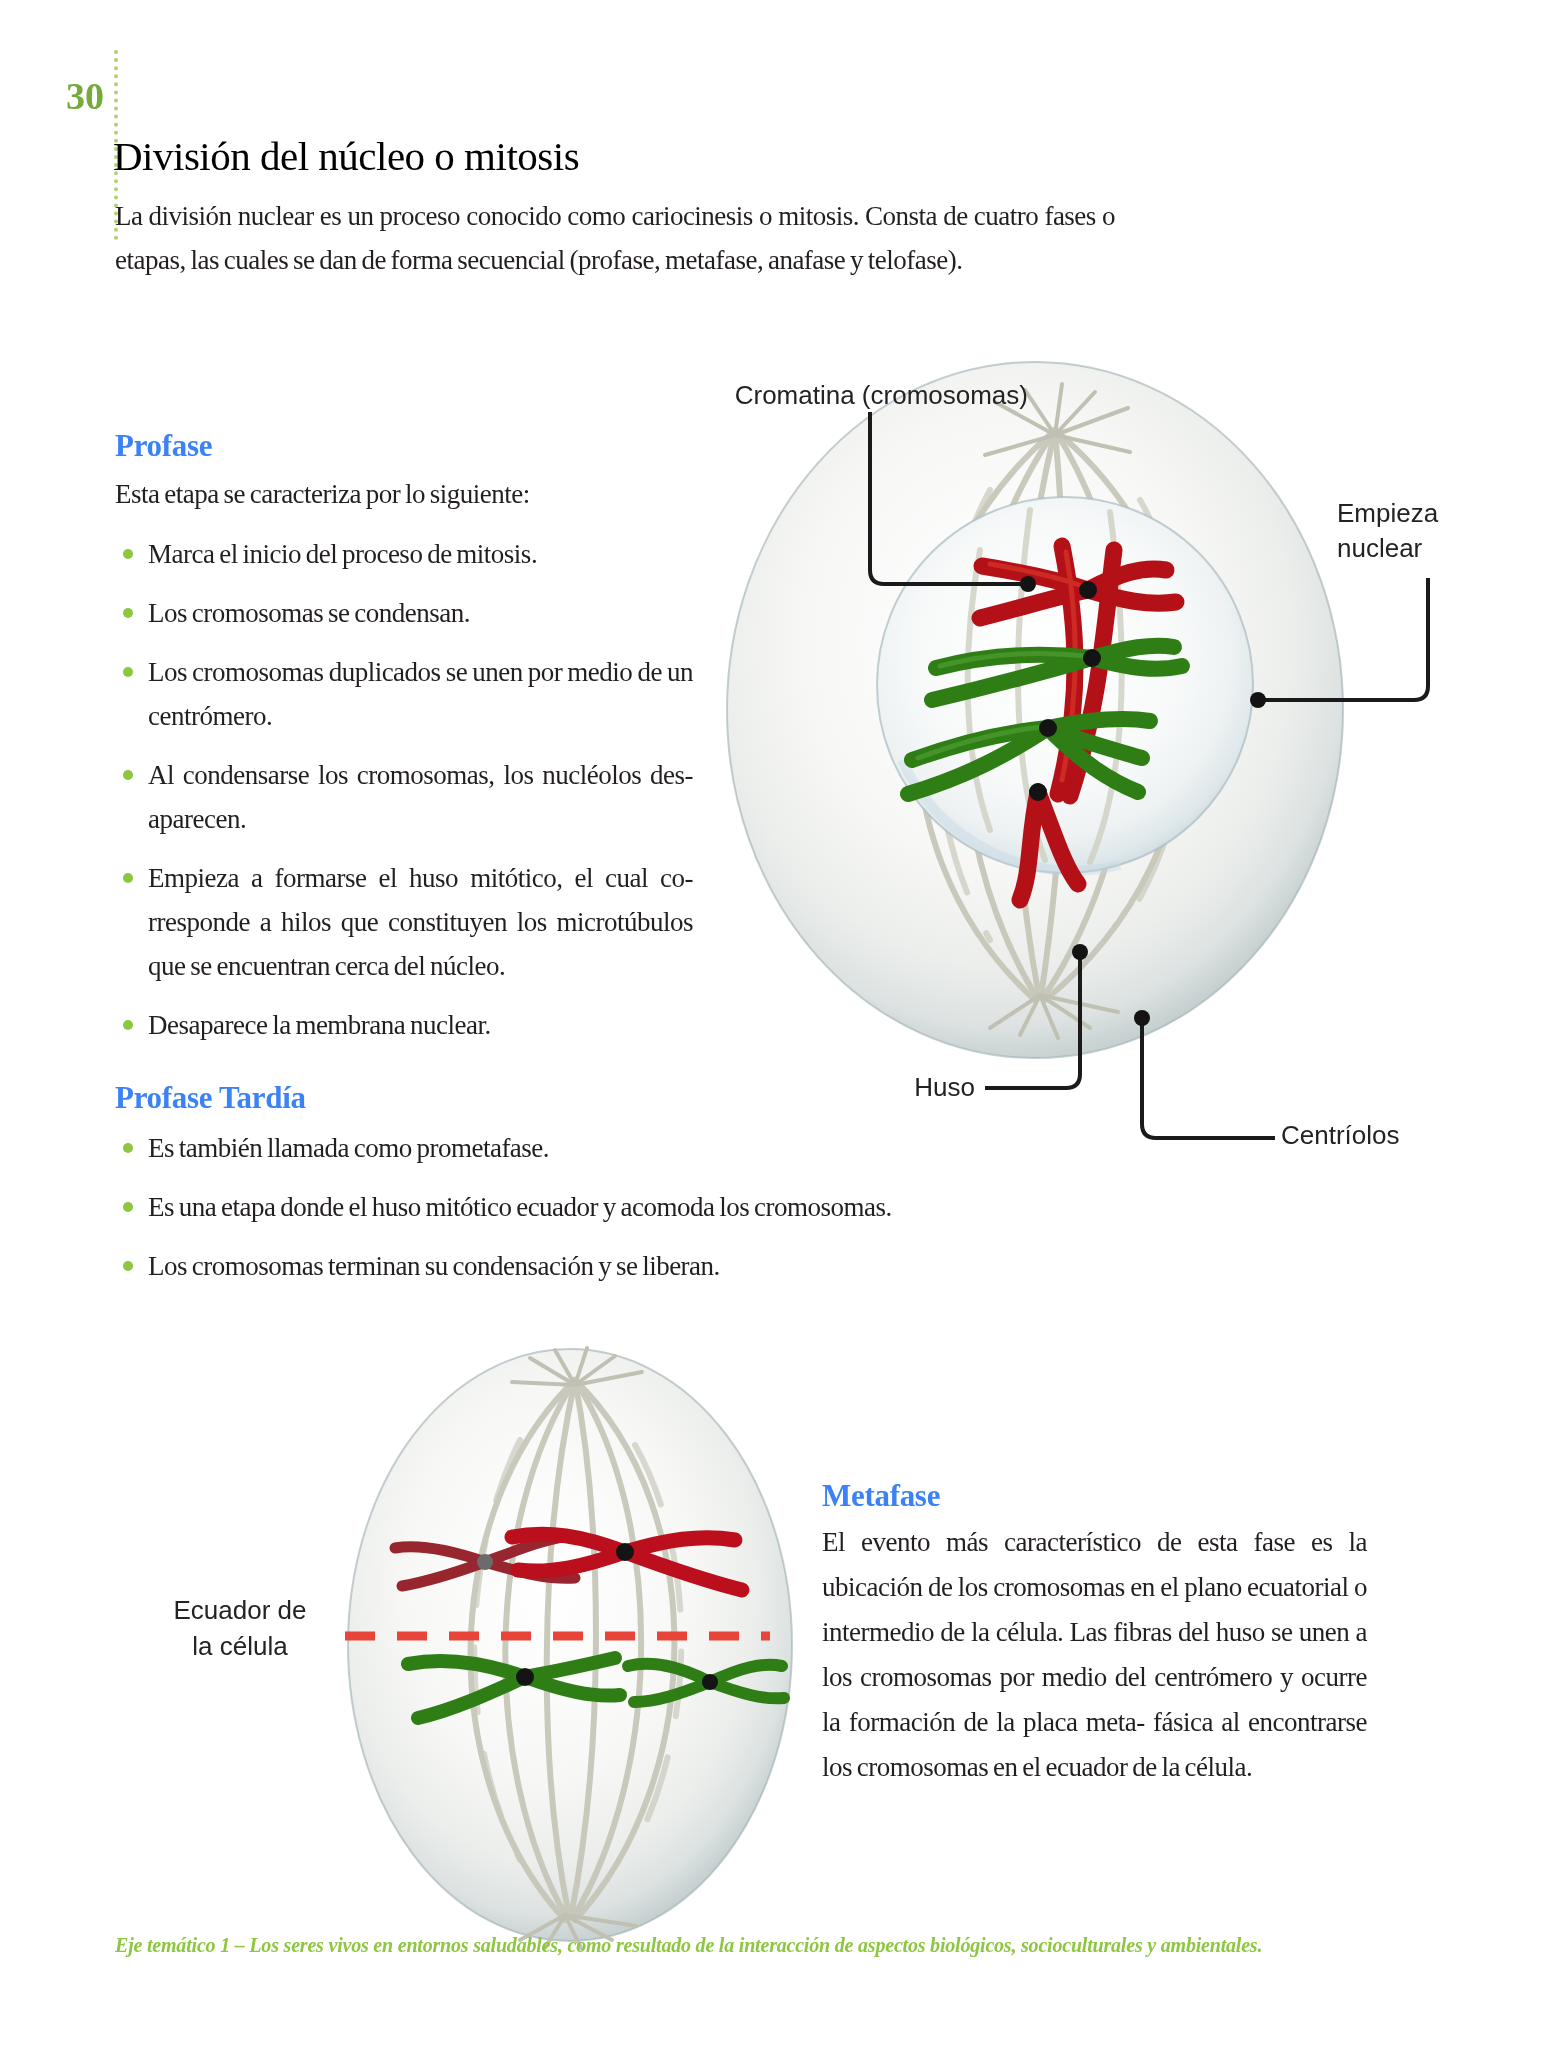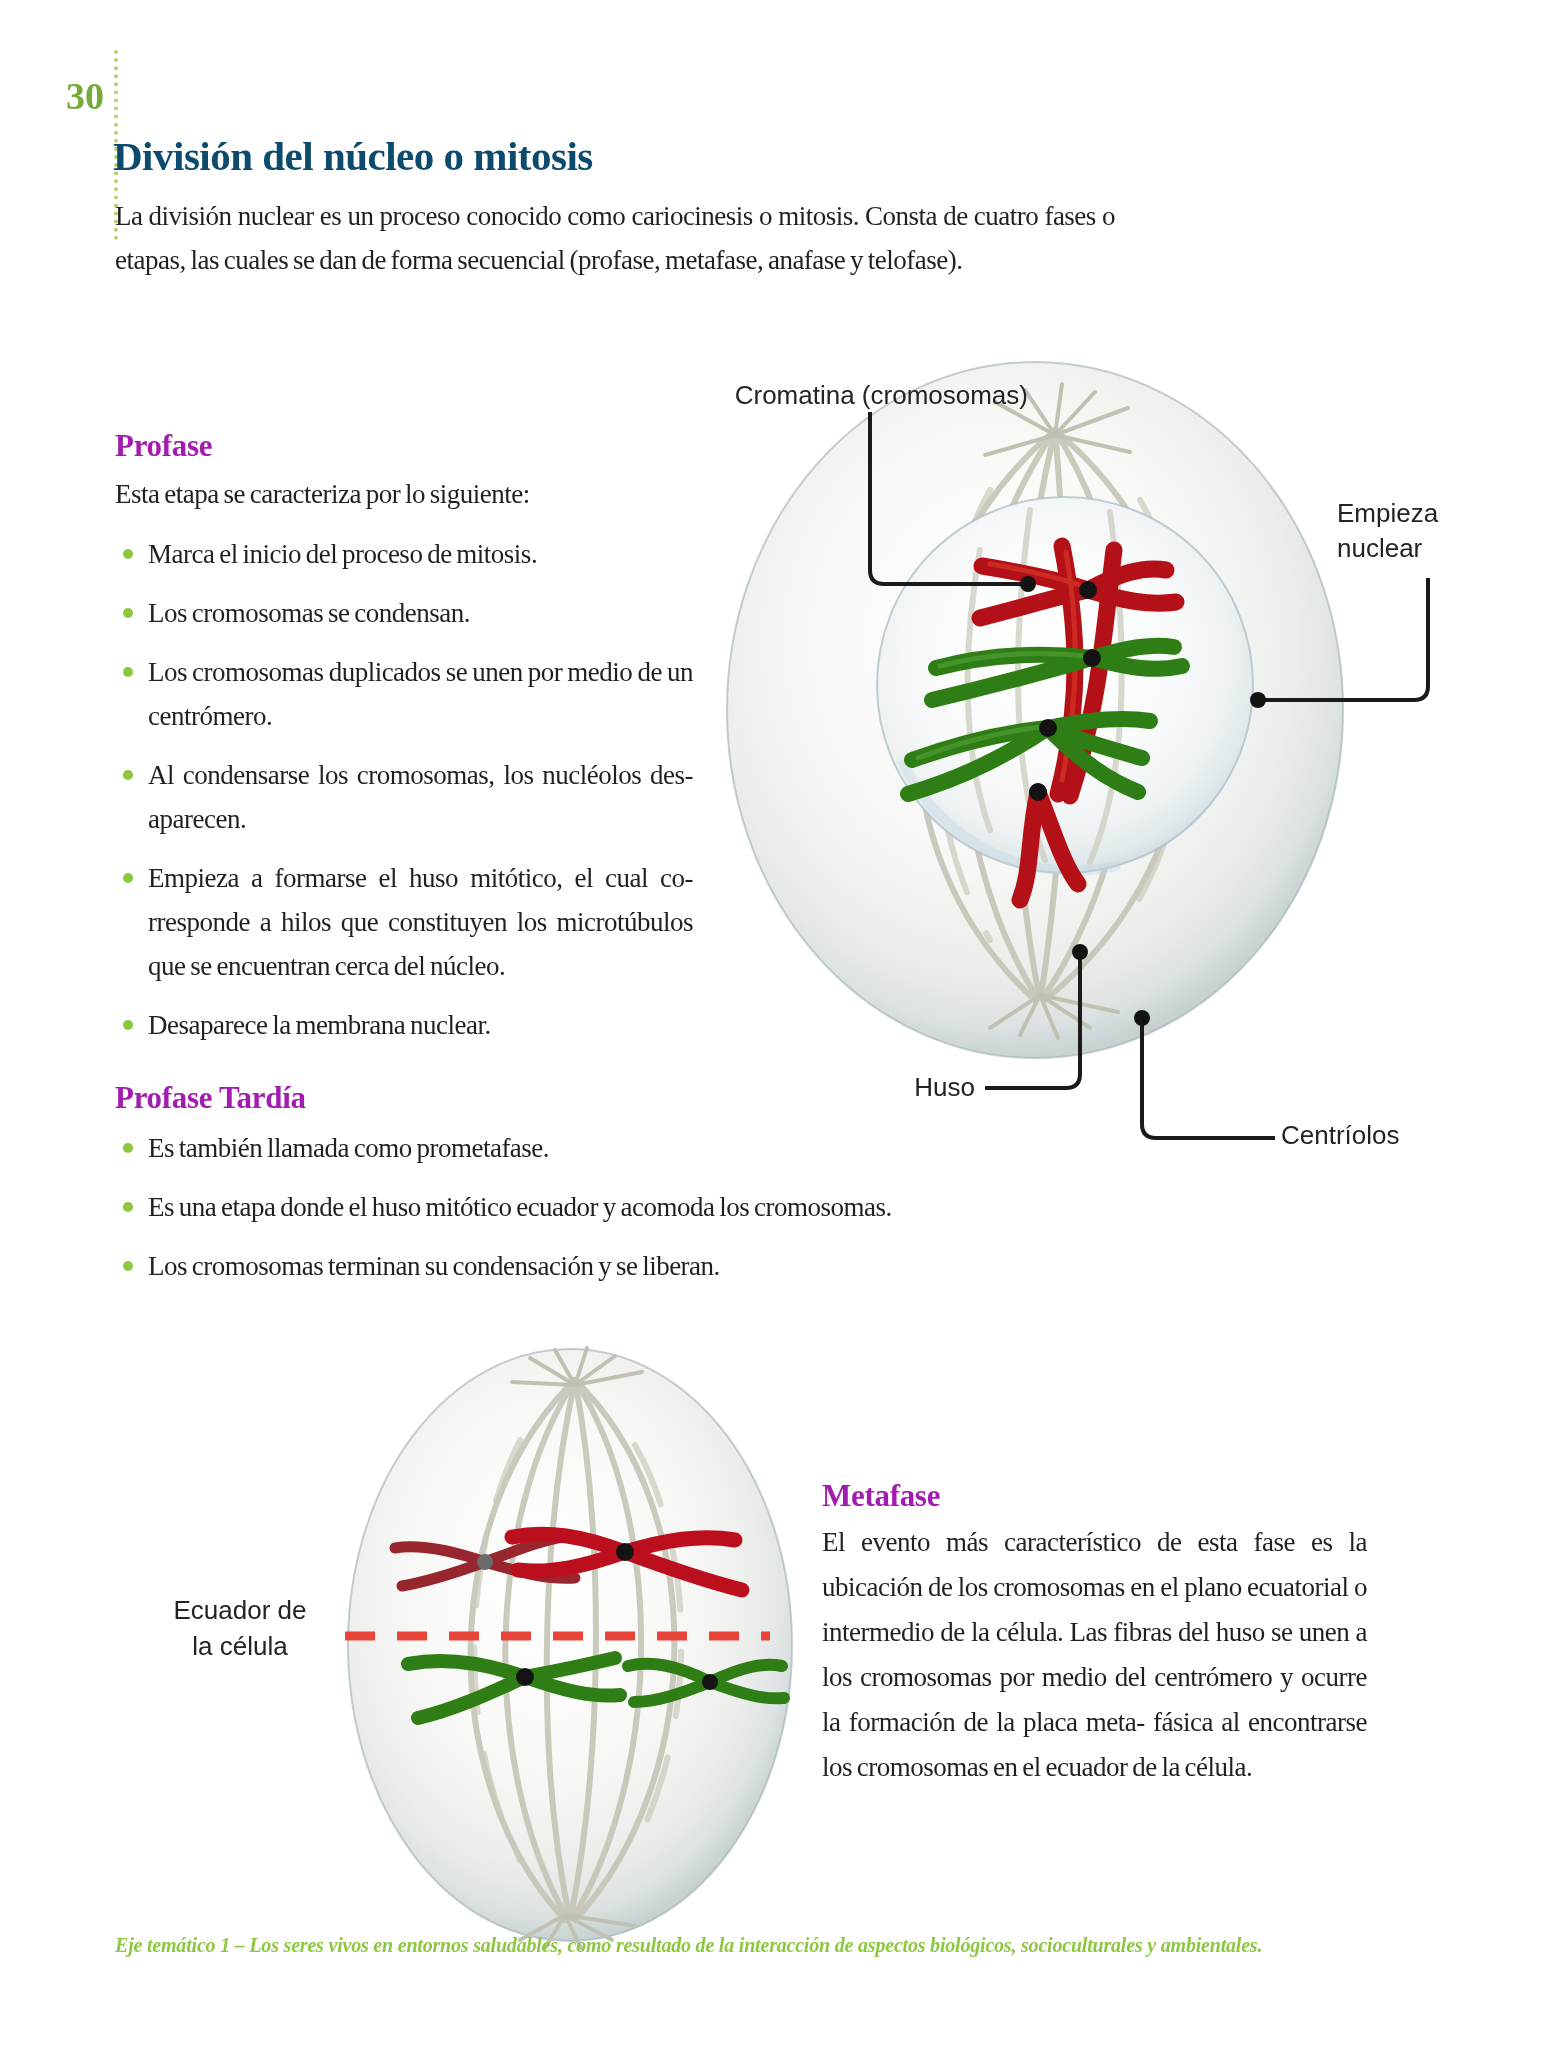--- a/index.html
+++ b/index.html
@@ -2,26 +2,26 @@
 <html><head>
 <meta charset="utf-8">
 <style>
   html,body{margin:0;padding:0;background:#ffffff;}
   .page{position:relative;width:1564px;height:2048px;background:#ffffff;
         font-family:"Liberation Serif",serif;color:#231f20;overflow:hidden;}
 
   .page-number{position:absolute;left:66px;top:74px;font-size:38px;font-weight:bold;color:#76aa3a;}
   .dotted-rule{position:absolute;left:114px;top:50px;height:190px;width:0;border-left:4px dotted #b3cf72;}
 
-  .doc-title{position:absolute;left:113px;top:132px;font-size:41px;font-weight:bold;color:#0c4a6e;letter-spacing:-0.5px;}
+  .doc-title{position:absolute;left:113px;top:132px;font-size:41px;font-weight:normal;color:#000000;letter-spacing:-0.5px;}
 
   .body-text{font-size:27px;line-height:44px;letter-spacing:-0.5px;word-spacing:-1.5px;text-align:justify;}
   .intro{position:absolute;left:115px;top:194px;width:1000px;}
 
-  .section-heading{font-size:31px;font-weight:bold;color:#a21caf;letter-spacing:-0.3px;}
+  .section-heading{font-size:31px;font-weight:bold;color:#3b82f6;letter-spacing:-0.3px;}
 
   .left-col{position:absolute;left:115px;top:428px;width:578px;}
   .left-col .section-heading{margin-bottom:8px;}
   .lead-line{margin-bottom:16px;}
   .bullet{display:flex;margin-bottom:15px;}
   .bullet .dot{width:10px;height:10px;border-radius:50%;background:#8dc63f;margin:17px 15px 0 8px;flex:none;}
   .bullet .txt{flex:1;}
 
   .tardia{position:absolute;left:115px;top:1080px;width:868px;}
   .tardia .section-heading{margin-bottom:10px;}

